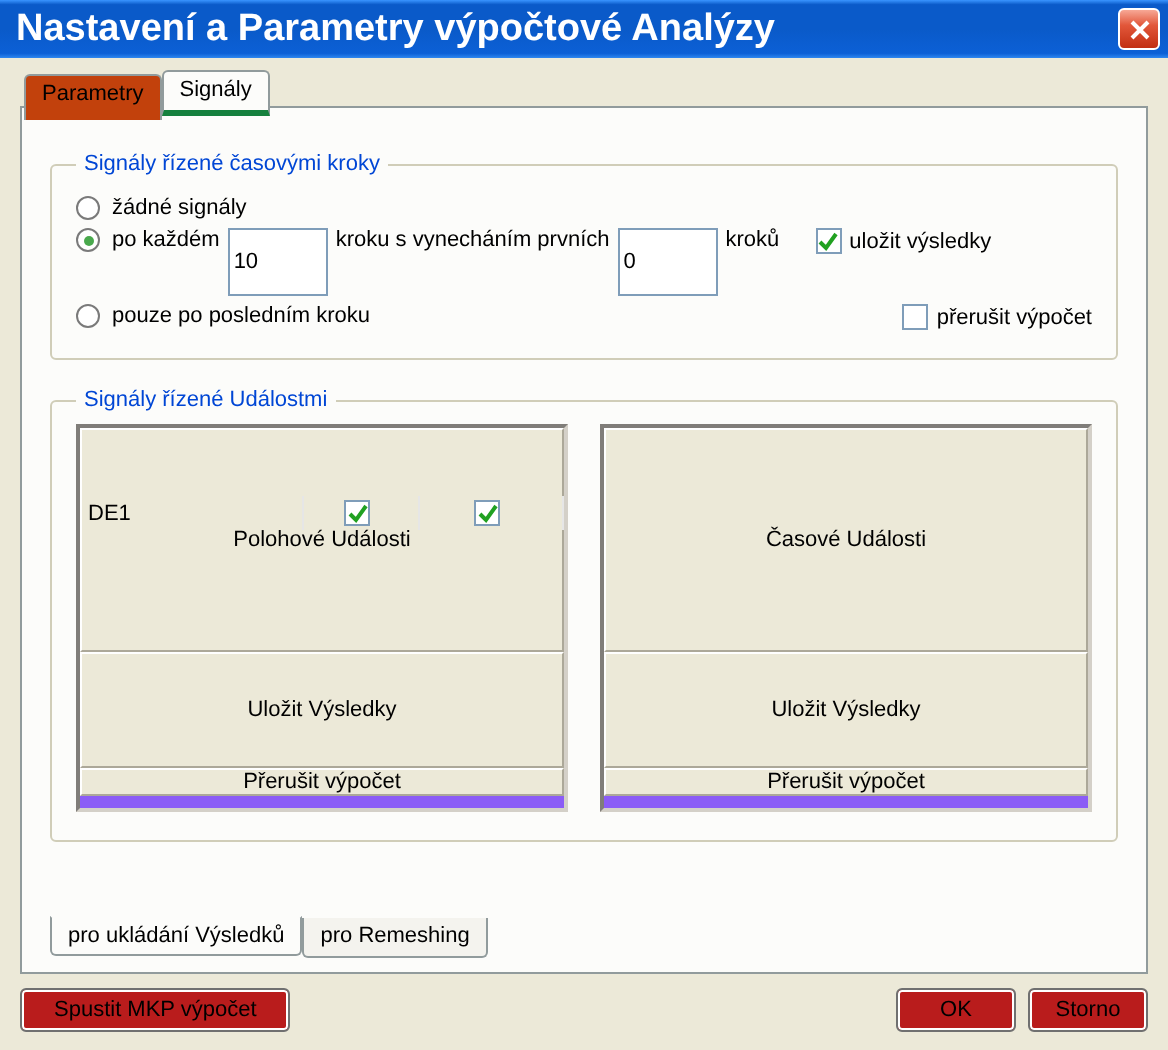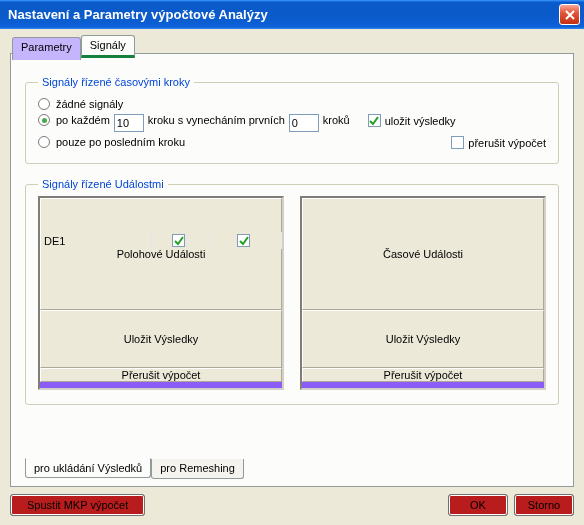--- a/index.html
+++ b/index.html
@@ -13,21 +13,21 @@
     height: 525px;
     overflow: hidden;
   }
   .titlebar {
     height: 29px;
     background: linear-gradient(to bottom, #3a95ff 0%, #0a5ac9 8%, #0a5ac9 50%, #0c60d6 92%, #2f87f0 100%);
     color: #fff;
     display: flex;
     align-items: center;
     padding: 0 4px 0 8px;
-    font-size: 13px;
+    font-size: 19px;
     font-weight: bold;
   }
   .titlebar .title { flex: 1; }
   .titlebar .close-btn {
     width: 21px; height: 21px;
     background: linear-gradient(to bottom, #f7a896, #e2573a 40%, #c22f12);
     border: 1px solid #fff;
     border-radius: 3px;
     display: flex; align-items: center; justify-content: center;
   }
@@ -49,21 +49,21 @@
     background: #f4f3ee;
     padding: 3px 8px 4px 8px;
     margin-right: 0;
     border-top-left-radius: 3px;
     border-top-right-radius: 3px;
     position: relative;
     cursor: default;
   }
   .tab.inactive {
     top: 2px;
-    background: #c4b5fd;
+    background: #c2410c;
   }
   .tab.active {
     background: #fcfcfa;
     border-bottom: 3px solid #15803d;
     top: 0;
     z-index: 3;
   }
   .tab-page {
     position: absolute;
     left: 10px; top: 24px; right: 10px;
@@ -95,25 +95,25 @@
     margin-right: 6px;
     flex-shrink: 0;
   }
   .radio-dot.inner::after {
     content: "";
     width: 5px; height: 5px;
     background: #49a94d;
     border-radius: 50%;
   }
   input.textfield {
-    width: 30px;
+    width: 50px;
     height: 18px;
     border: 1px solid #7f9db9;
     font-size: 11px;
-    padding: 0 2px;
+    padding: 16px 2px;
     margin: 0 4px;
     background:#fff;
   }
   .checkbox {
     width: 13px; height: 13px;
     border: 1px solid #7f9db9;
     background: #fff;
     display: inline-flex;
     align-items: center; justify-content: center;
     margin-right: 4px;

